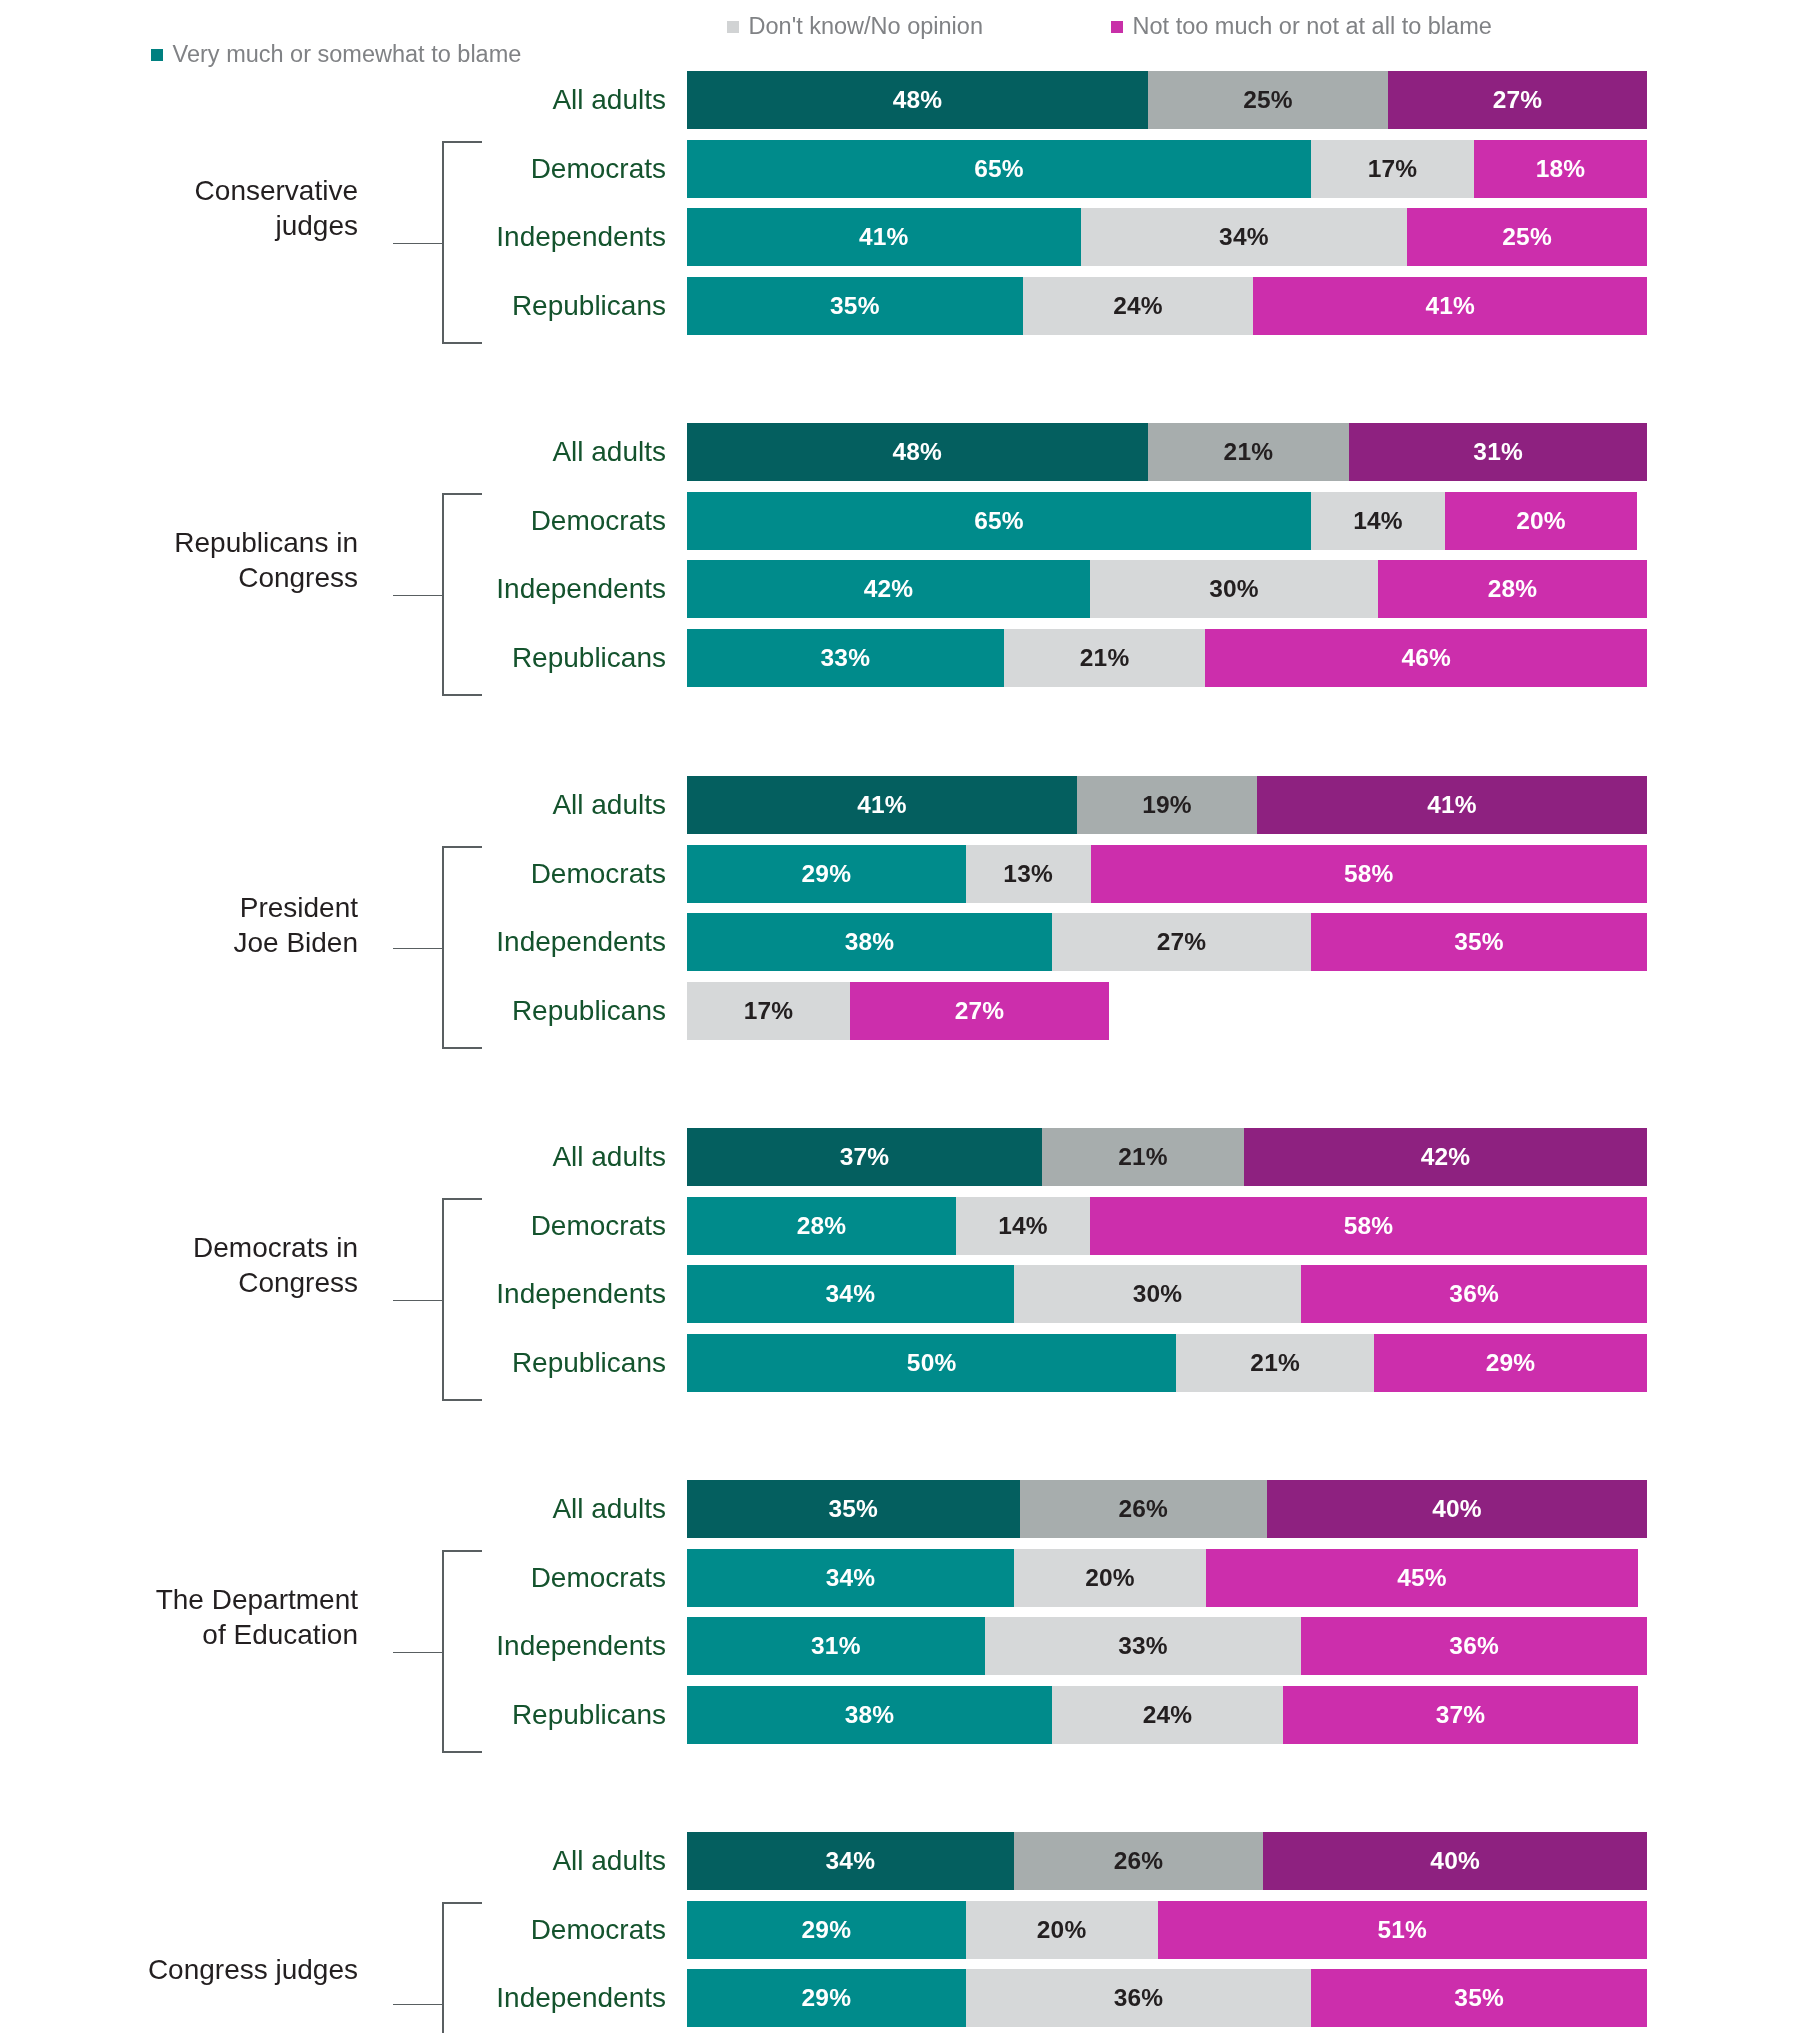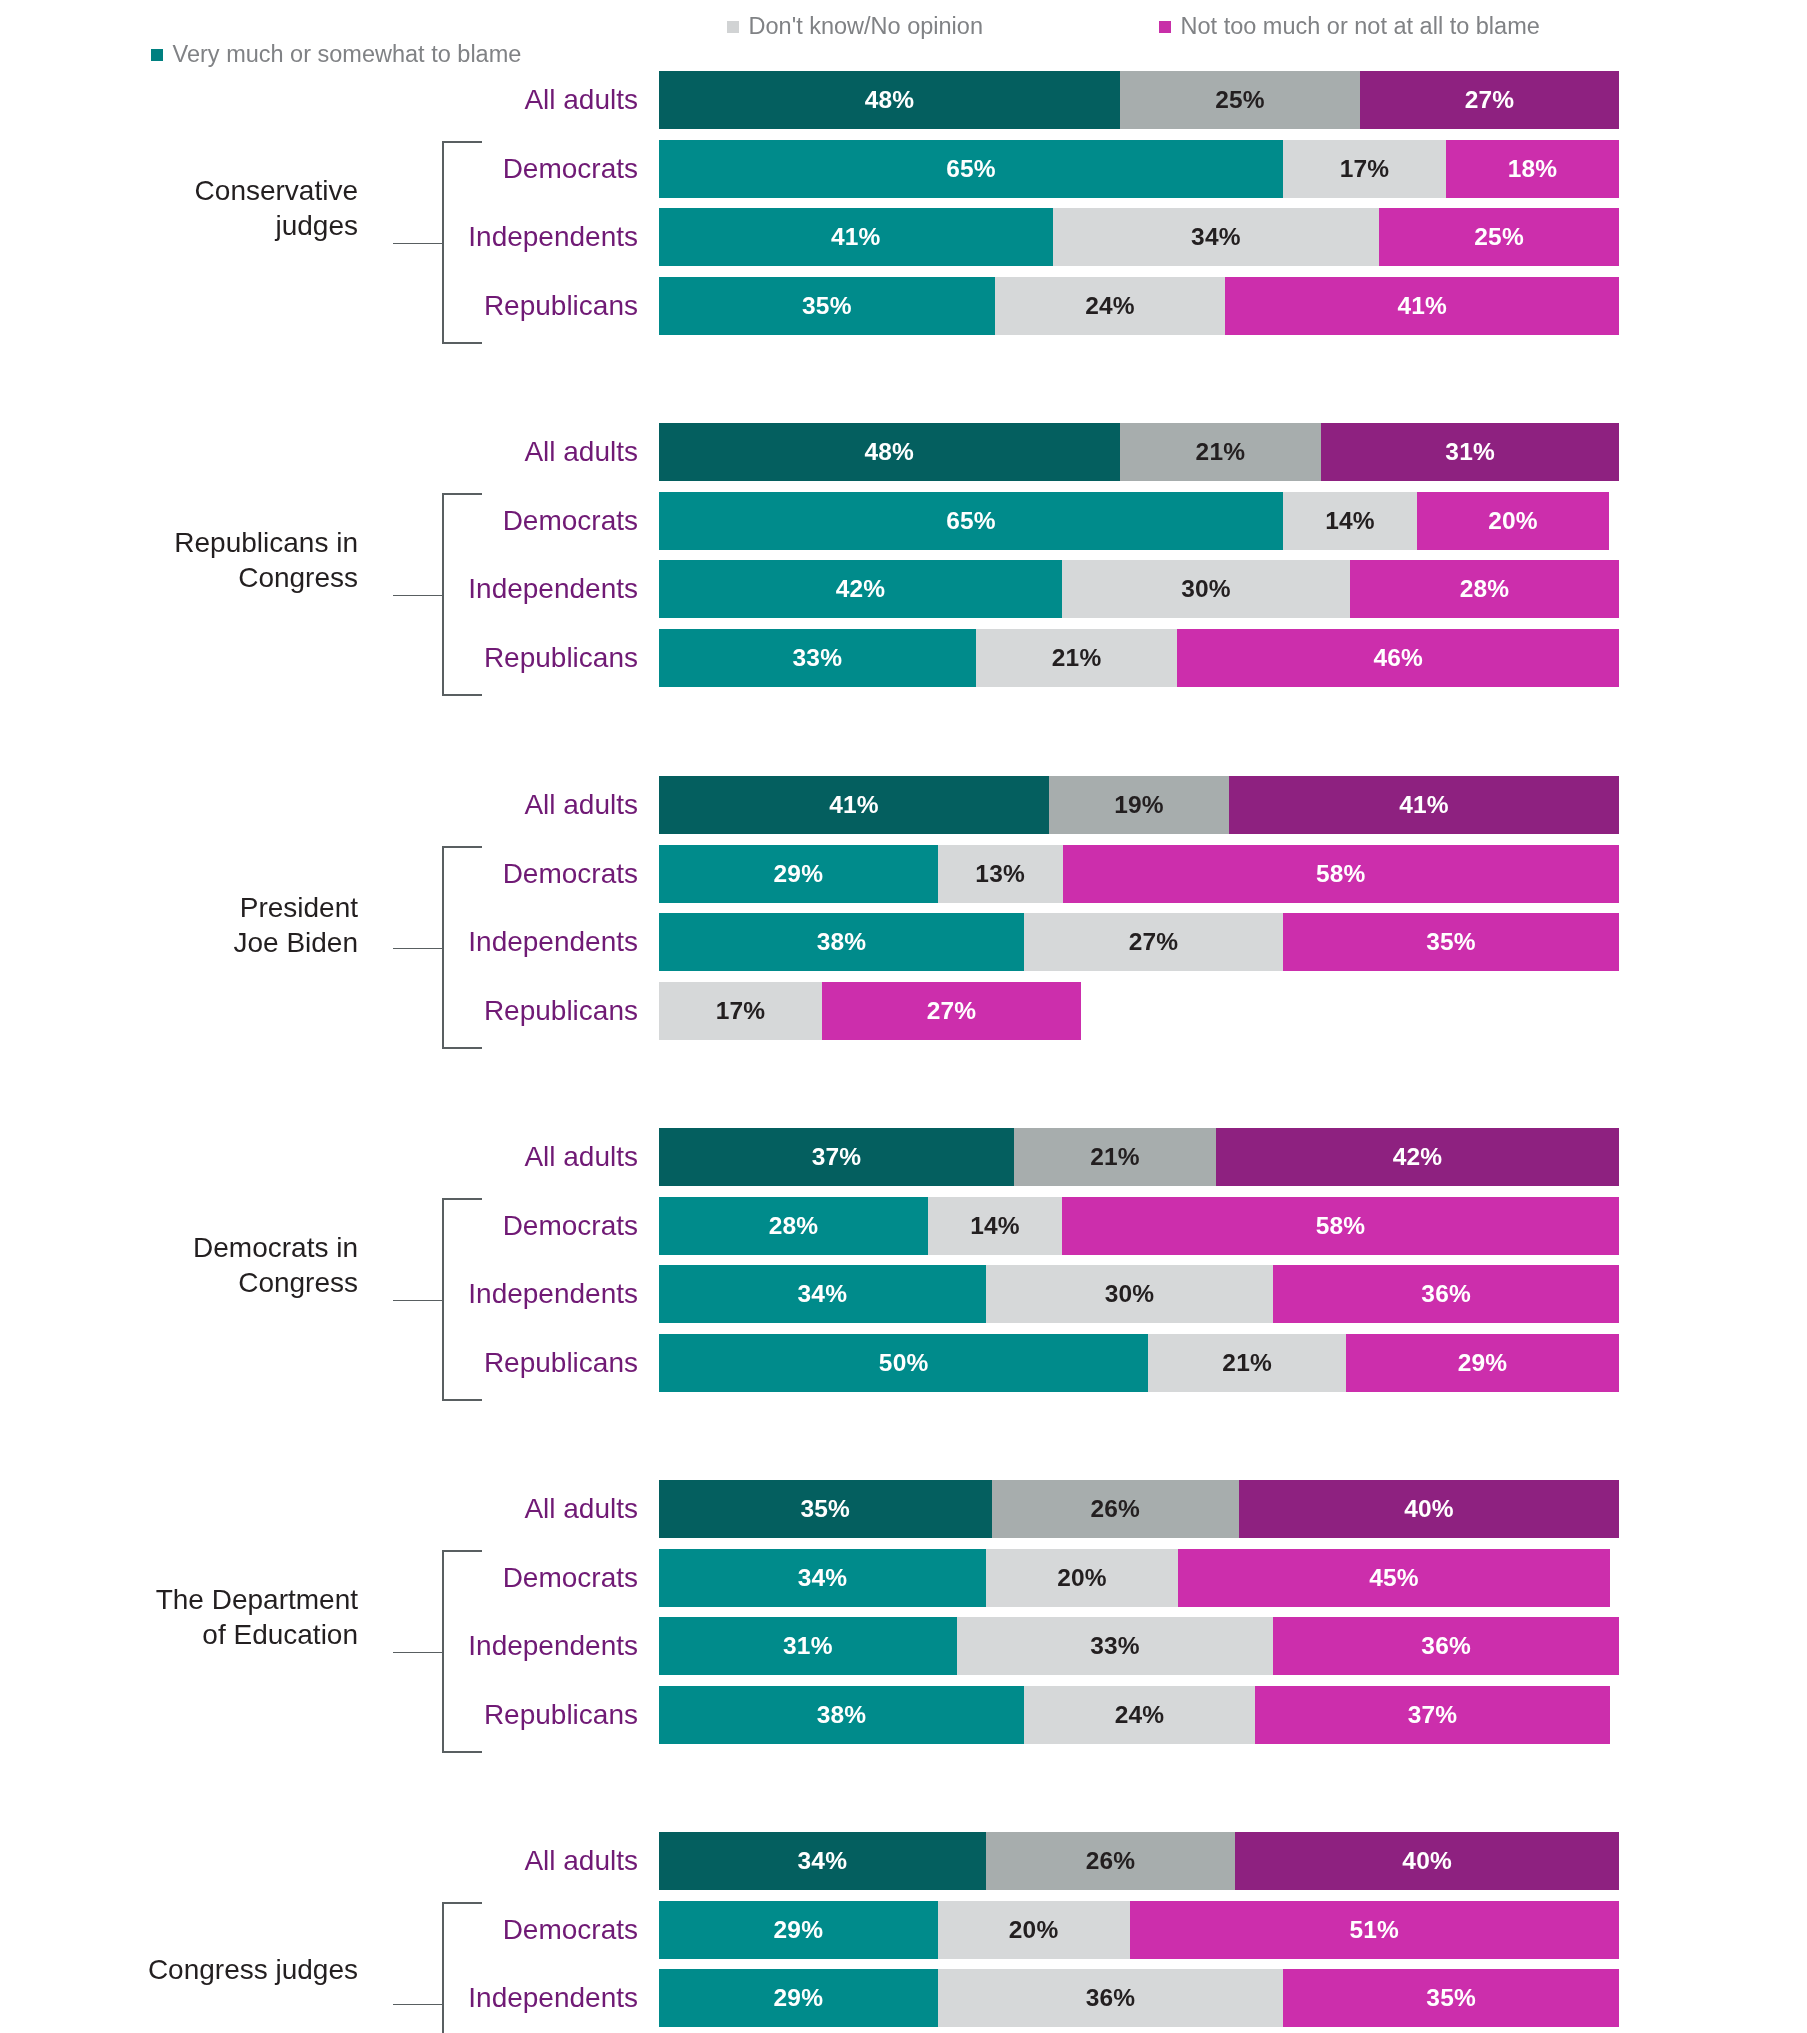--- a/index.html
+++ b/index.html
@@ -100,22 +100,23 @@
     left: 0; right: 0;
     display: flex;
     align-items: center;
   }
   .row-label {
     width: 659px;
     flex: 0 0 659px;
     text-align: right;
     padding-right: 21px;
     font-size: 28px;
-    color: #701a75;
+    color: #14532d;
     line-height: 1;
+    margin-left: 28px;
   }
   .bar {
     display: flex;
     height: 100%;
     flex: 0 0 auto;
   }
   .seg {
     display: flex;
     align-items: center;
     justify-content: center;
@@ -133,21 +134,21 @@
 
 <div id="legend">
     <div class="legend-item" style="left: 151px; margin-top: 28px;">
       <span class="legend-swatch" style="background: rgb(0, 128, 128);"></span>
       <span class="legend-label">Very much or somewhat to blame</span>
     </div>
     <div class="legend-item" style="left: 727px;">
       <span class="legend-swatch" style="background: rgb(209, 211, 212);"></span>
       <span class="legend-label">Don't know/No opinion</span>
     </div>
-    <div class="legend-item" style="left: 1159px;">
+    <div class="legend-item" style="left: 1111px;">
       <span class="legend-swatch" style="background: rgb(200, 47, 168);"></span>
       <span class="legend-label">Not too much or not at all to blame</span>
     </div>
   </div>
 
 <div id="chart" style="height: 2151px;">
     <div class="group" style="position: absolute; top: 13px; left: 0px; height: 275px;">
       <div class="group-name" style="top: 102px;">
         <div>Conservative</div>
         <div>judges</div>

